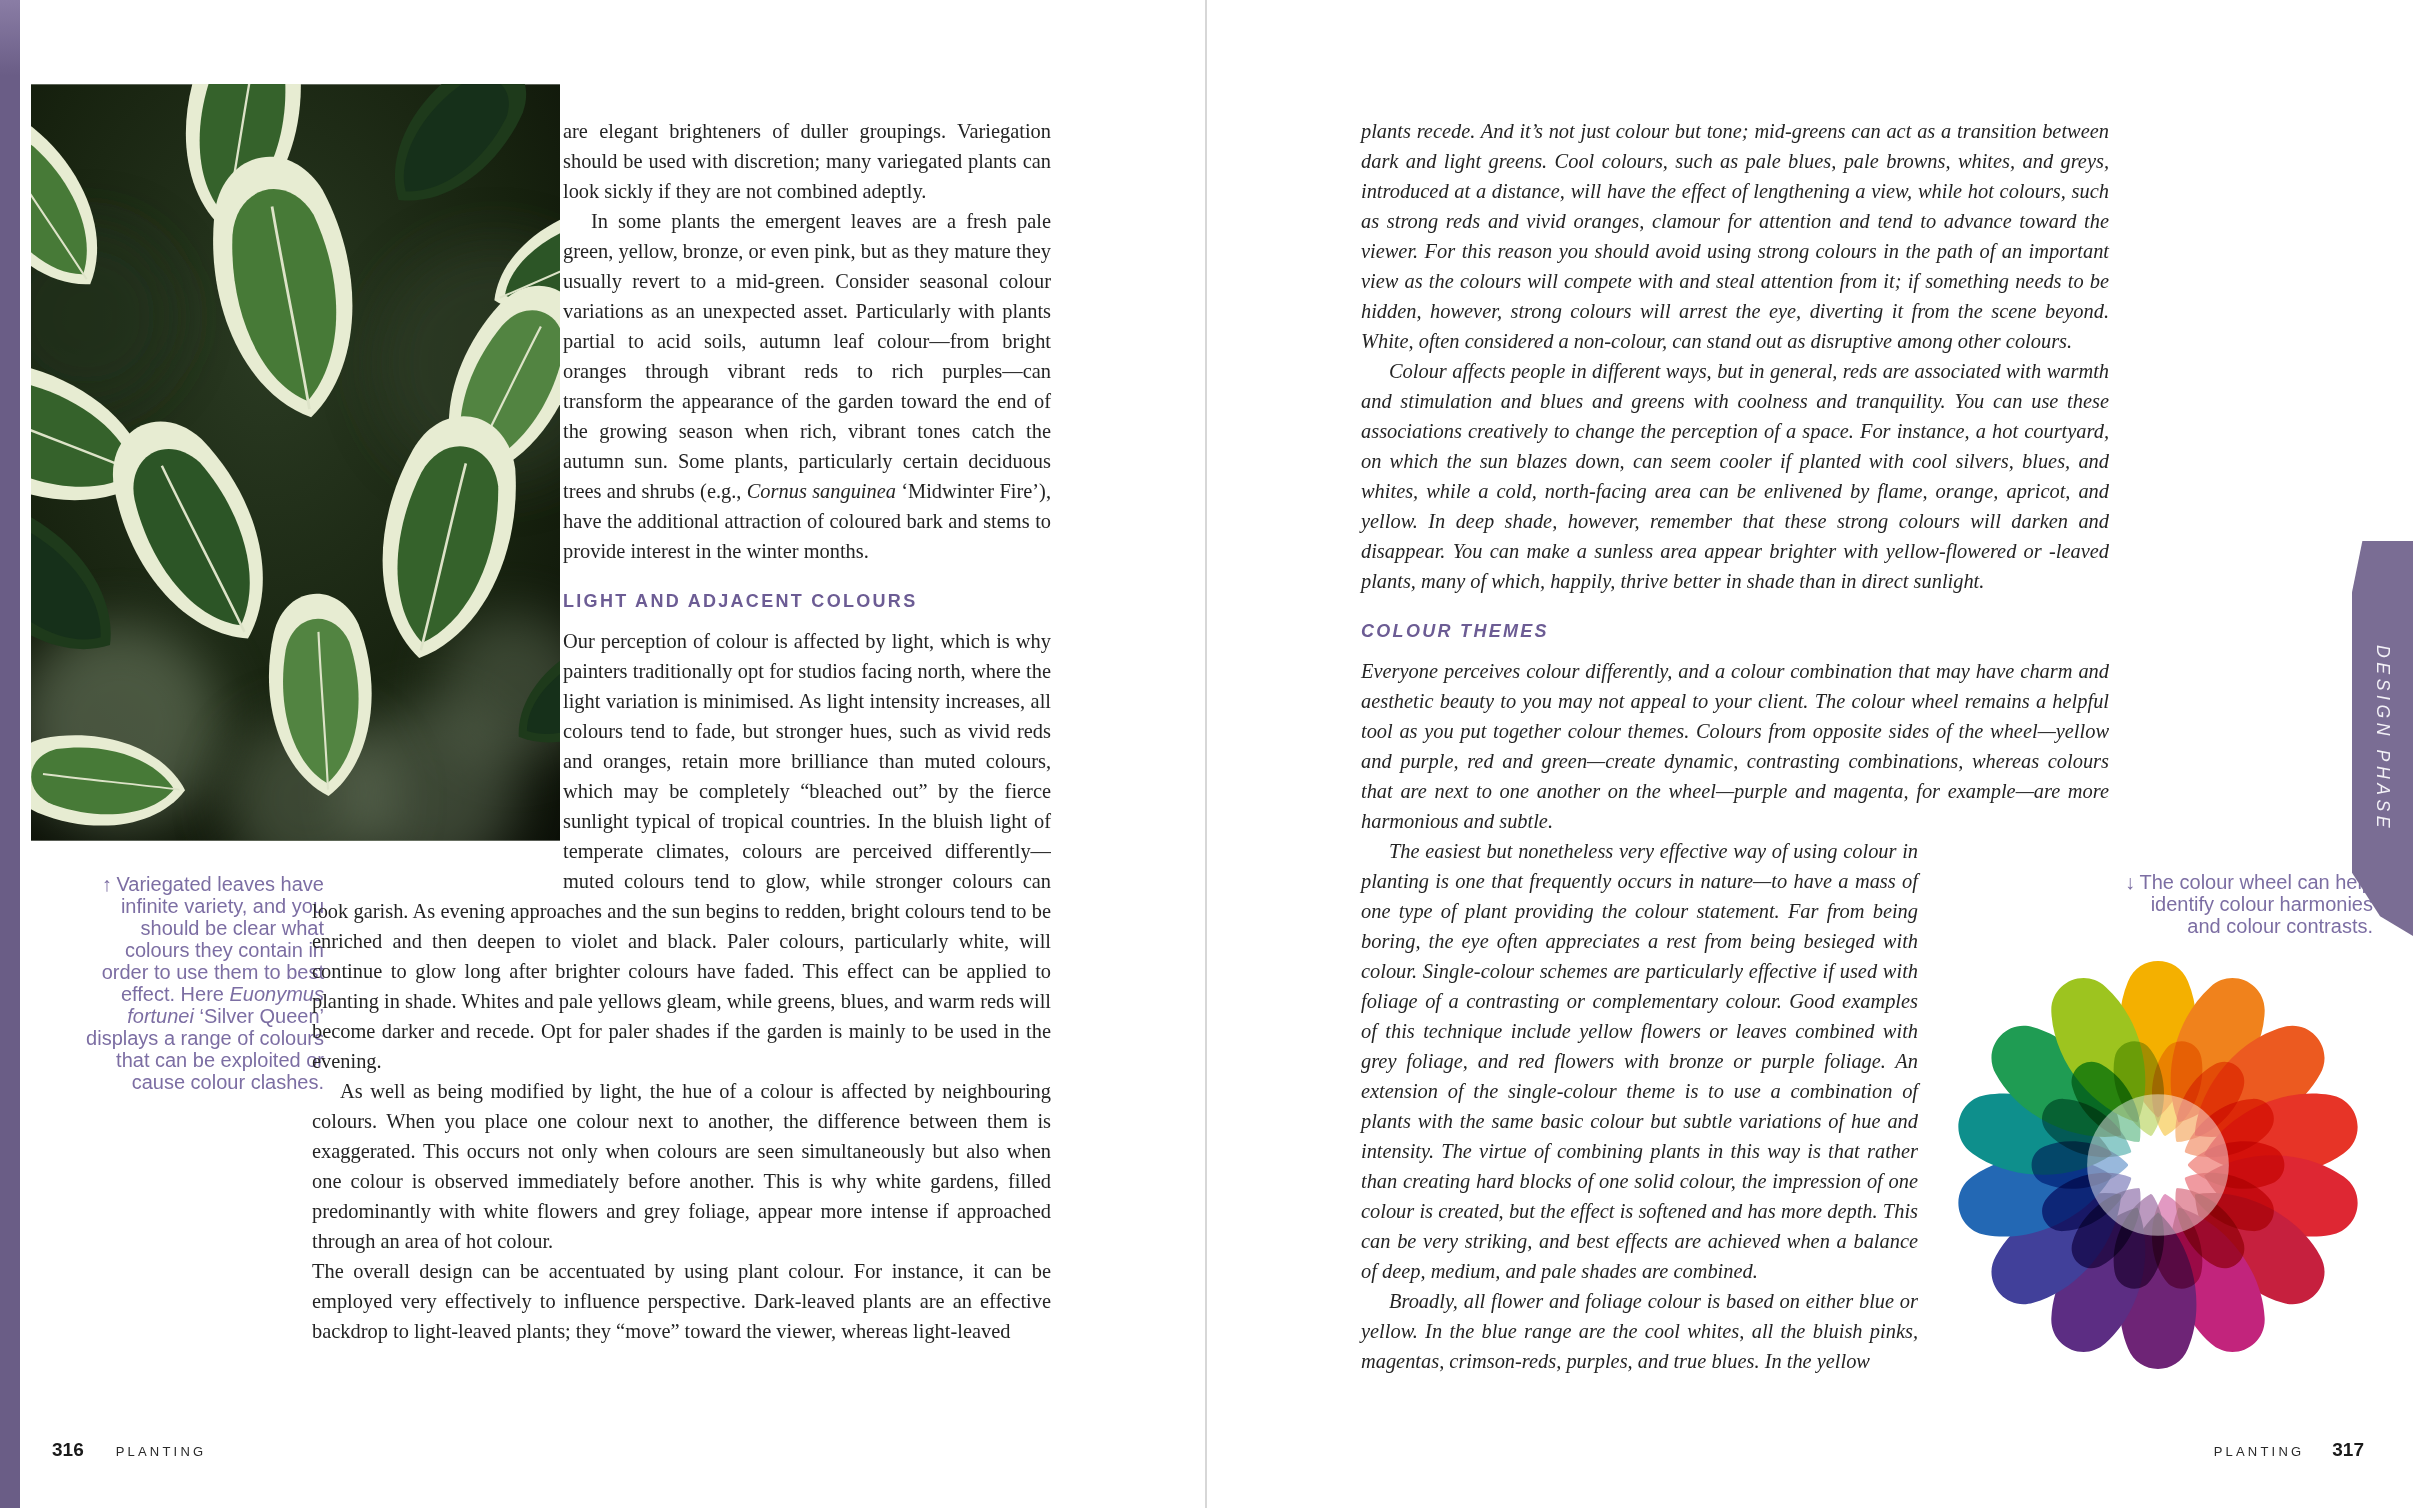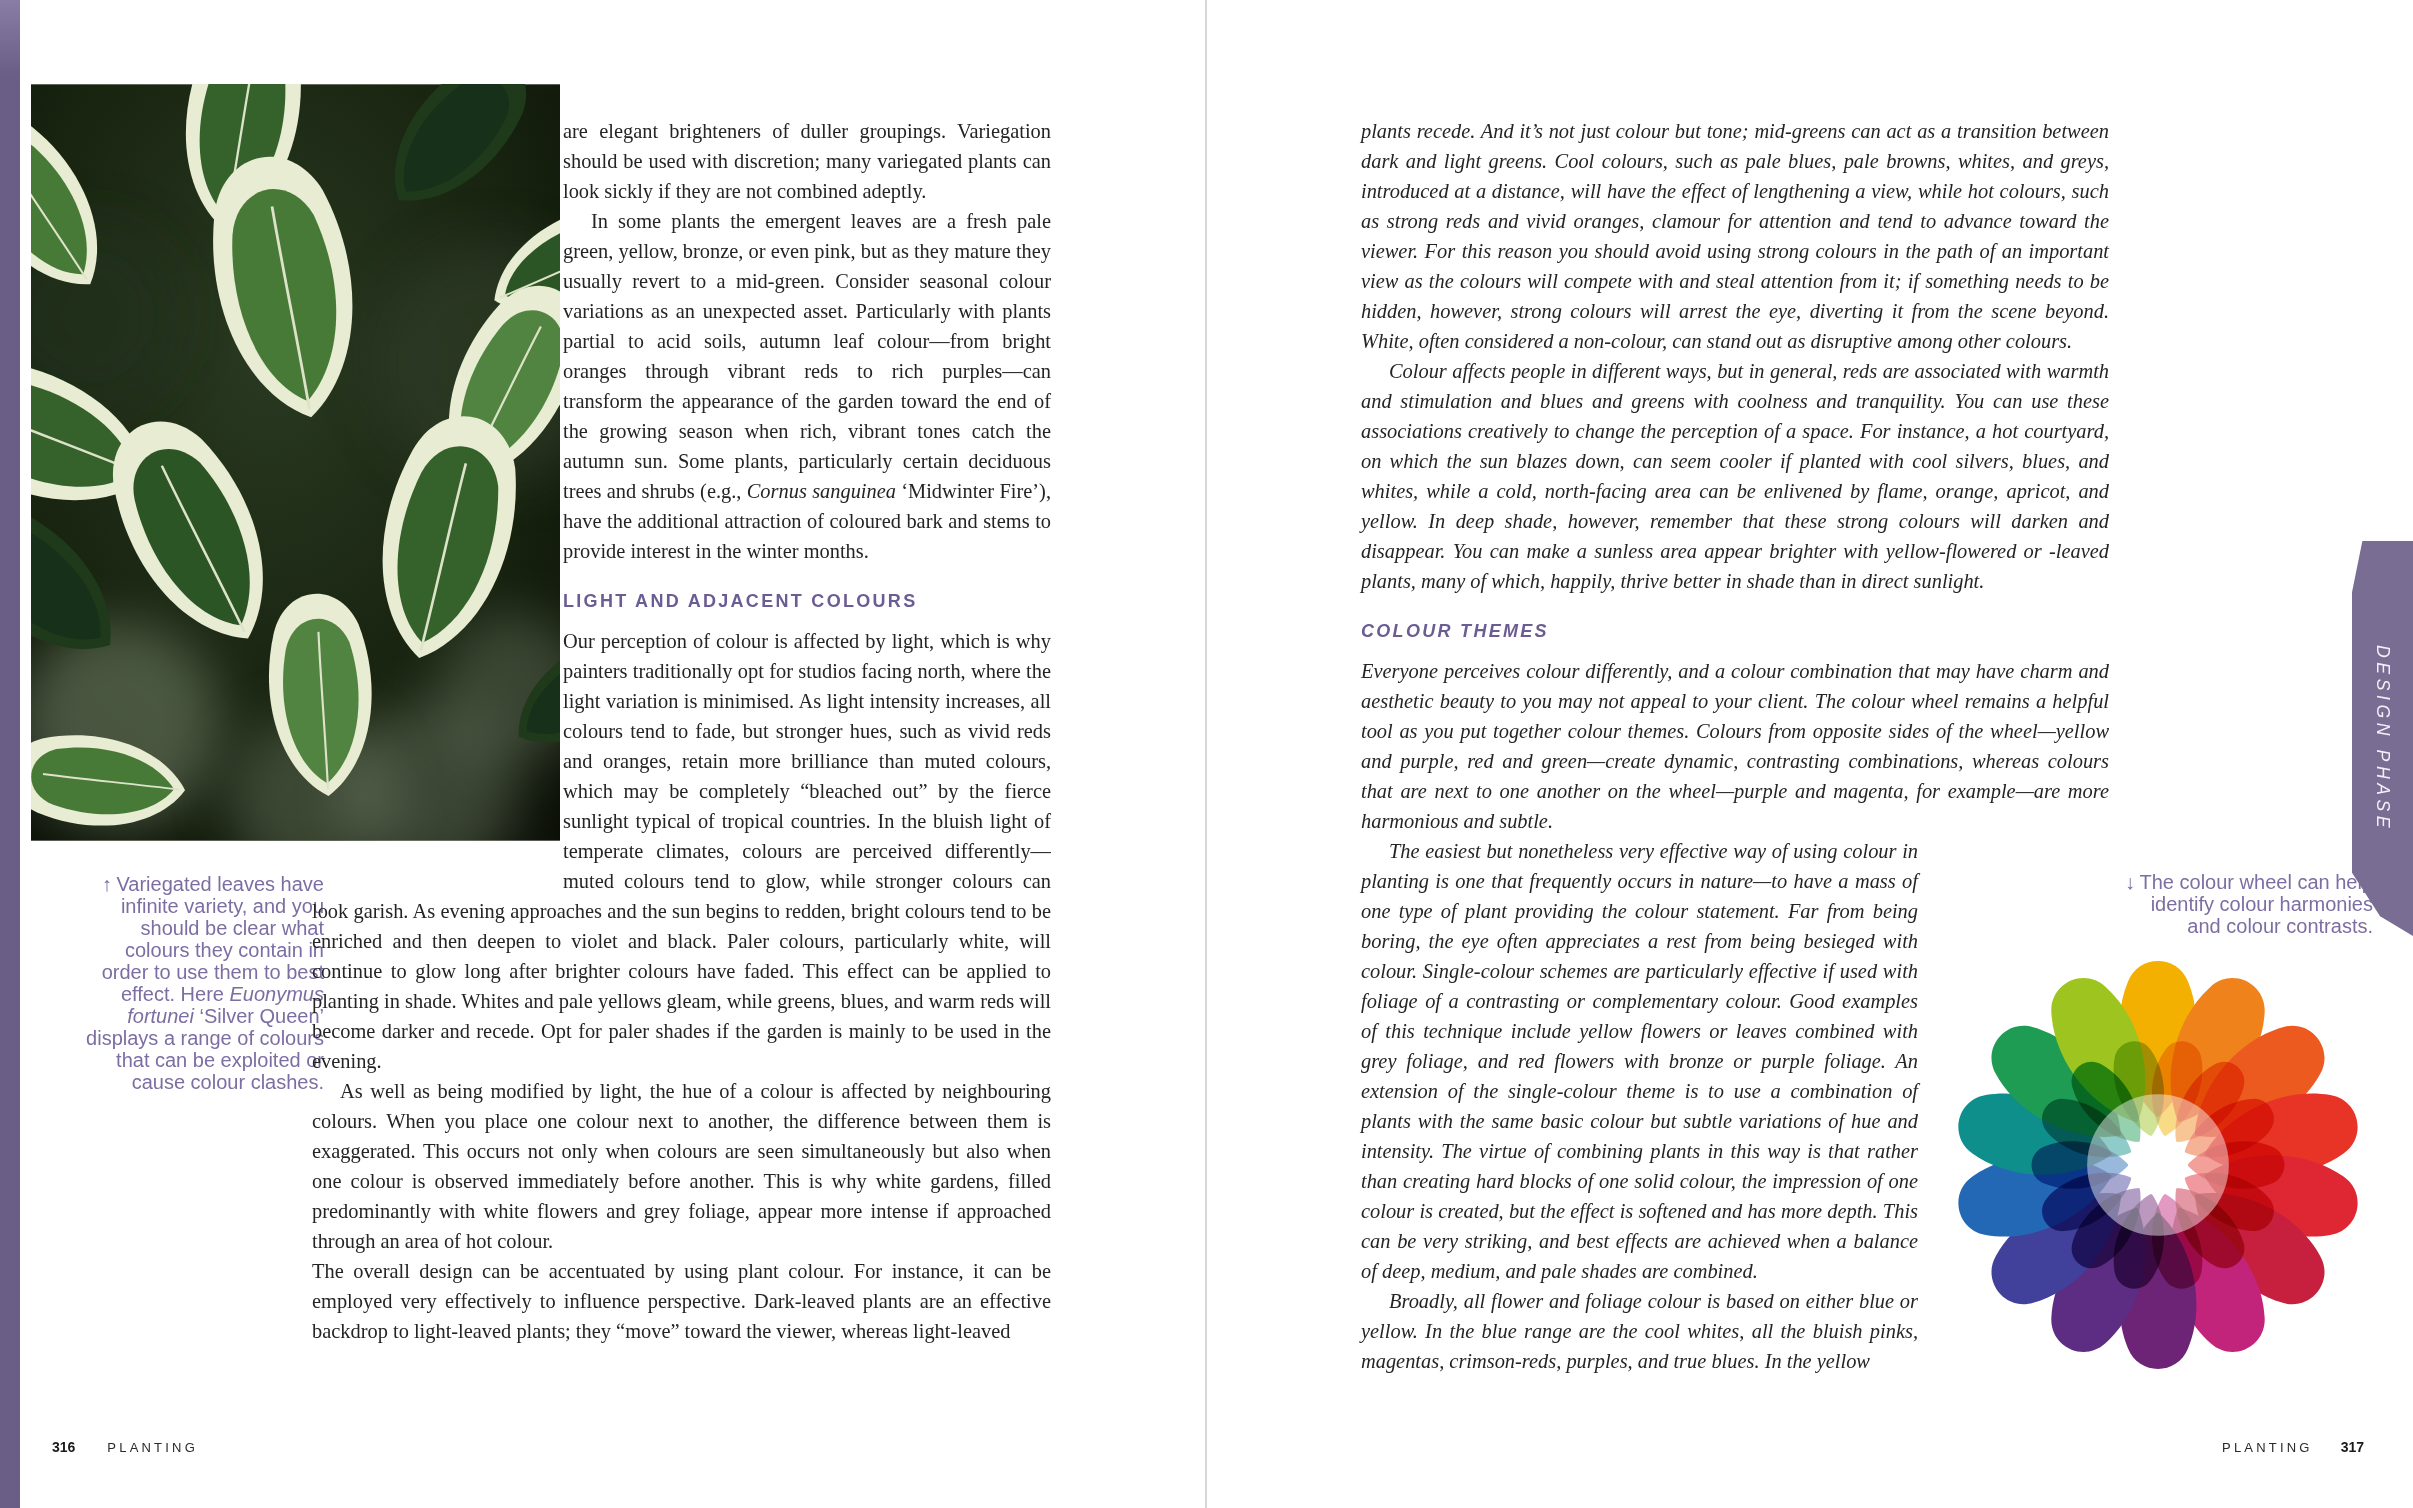--- a/index.html
+++ b/index.html
@@ -48,21 +48,21 @@
     clip-path:polygon(17% 0%,100% 0%,100% 100%,46% 95%,0% 84%,0% 13%);
     display:flex;align-items:center;justify-content:center;}
   .side-tab span{writing-mode:vertical-rl;font-family:"Liberation Sans", sans-serif;
     font-style:italic;font-size:17.6px;letter-spacing:4.6px;color:#f3f1f7;}
 
   
   .footer{position:absolute;top:1439px;font-family:"Liberation Sans", sans-serif;
     display:flex;align-items:baseline;}
   .footer-left{left:52px;gap:32px;}
   .footer-right{right:49px;gap:28px;}
-  .pagenum{font-weight:700;font-size:14px;color:#1a1a1a;}
+  .pagenum{font-weight:700;font-size:19px;color:#1a1a1a;}
   .footer-label{font-size:13px;letter-spacing:3.2px;color:#2a2a2a;}
 </style>
 </head>
 <body>
 
 <div class="spine-strip"></div>
 <div class="gutter"></div>
 
 <div class="photo">
   <svg id="photo-svg" viewBox="0 0 570 815" width="529" height="757" xmlns="http://www.w3.org/2000/svg">

